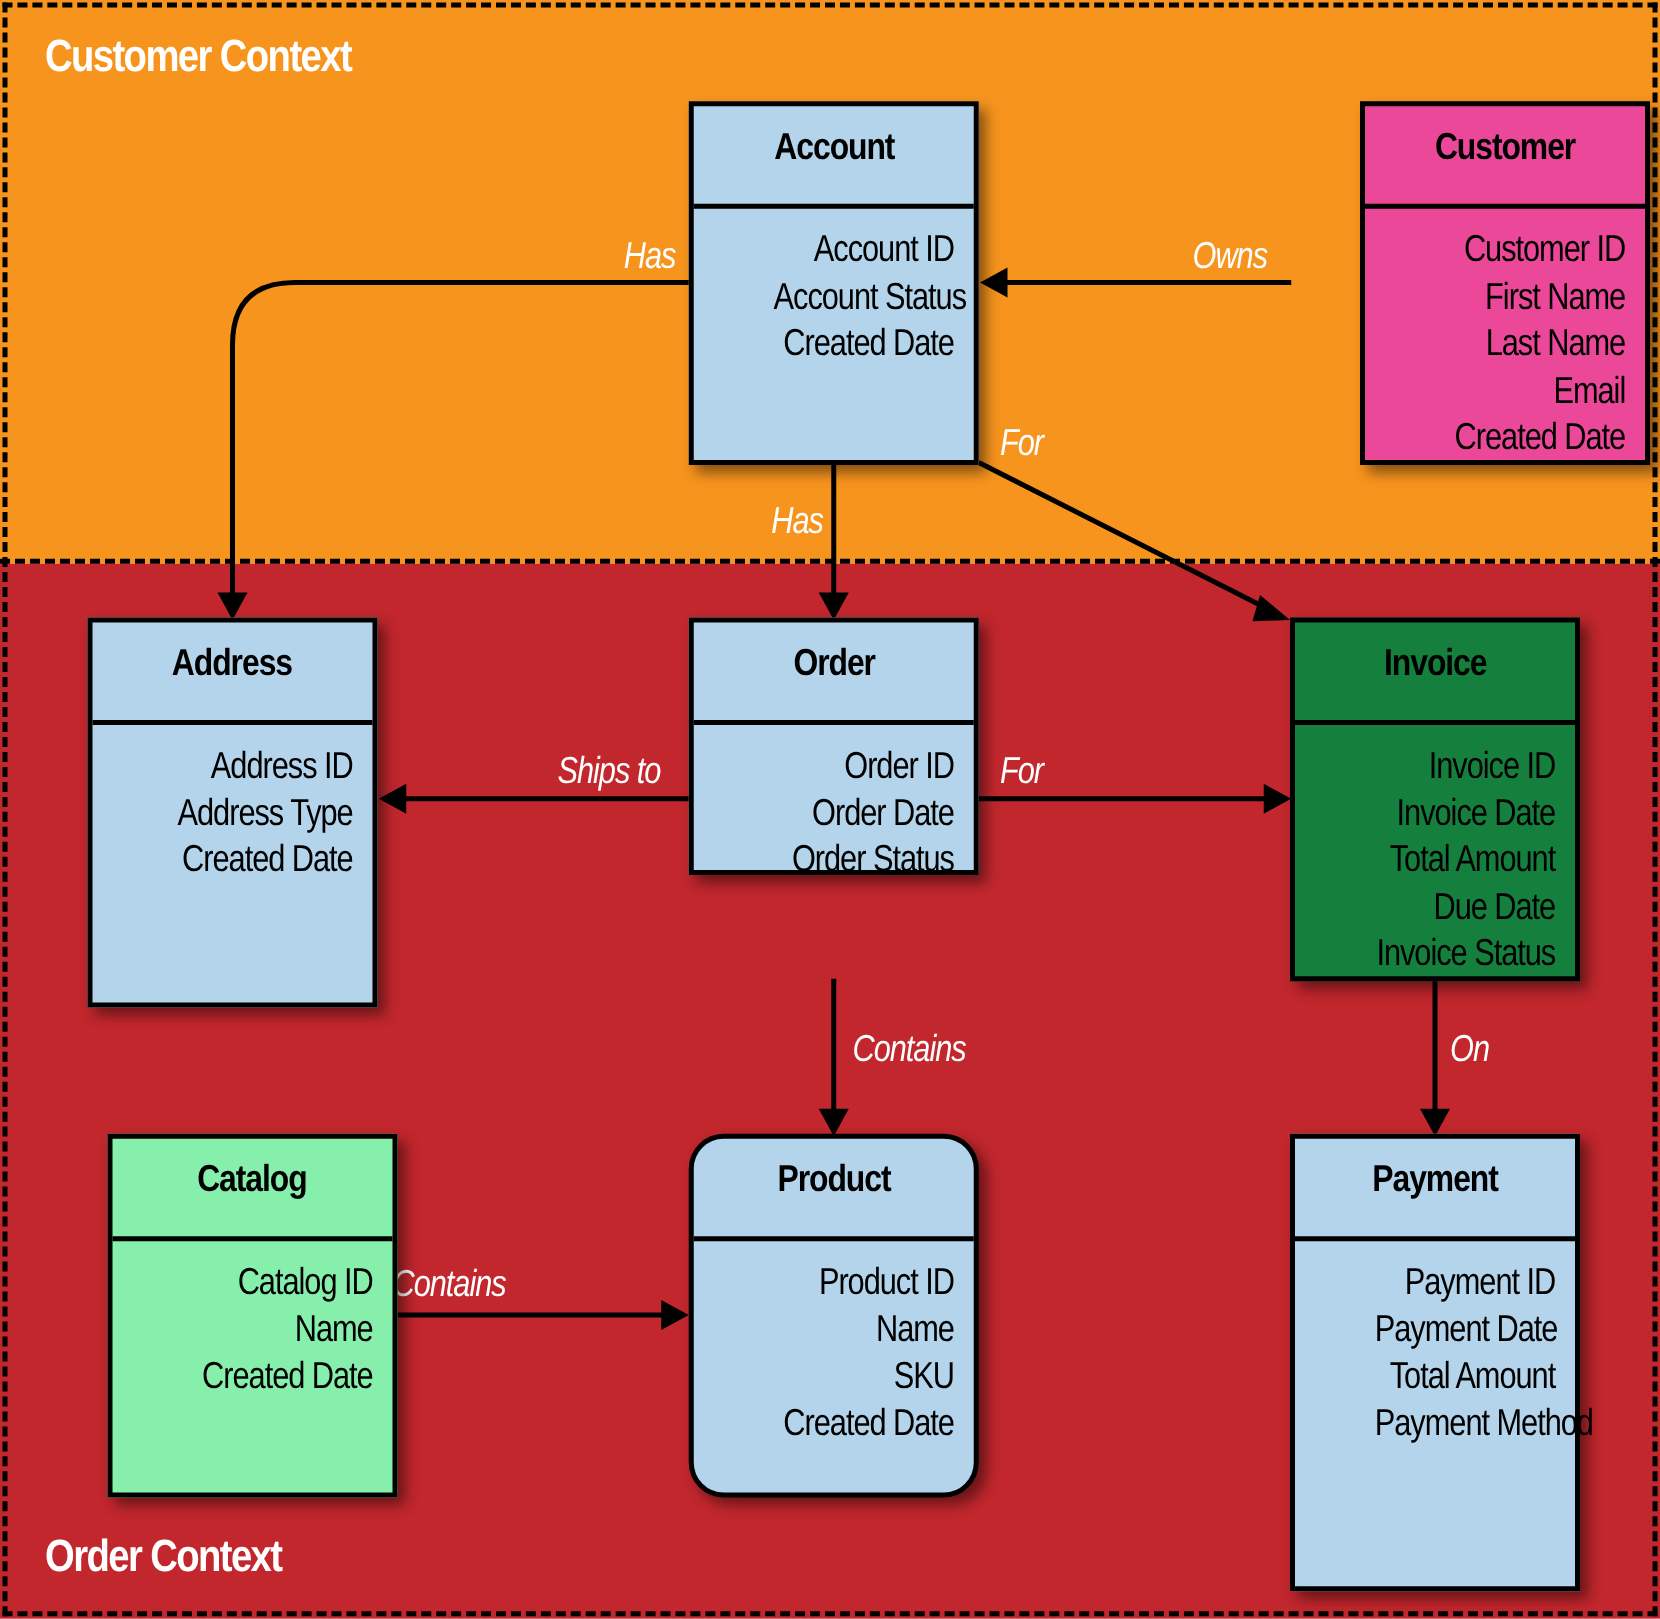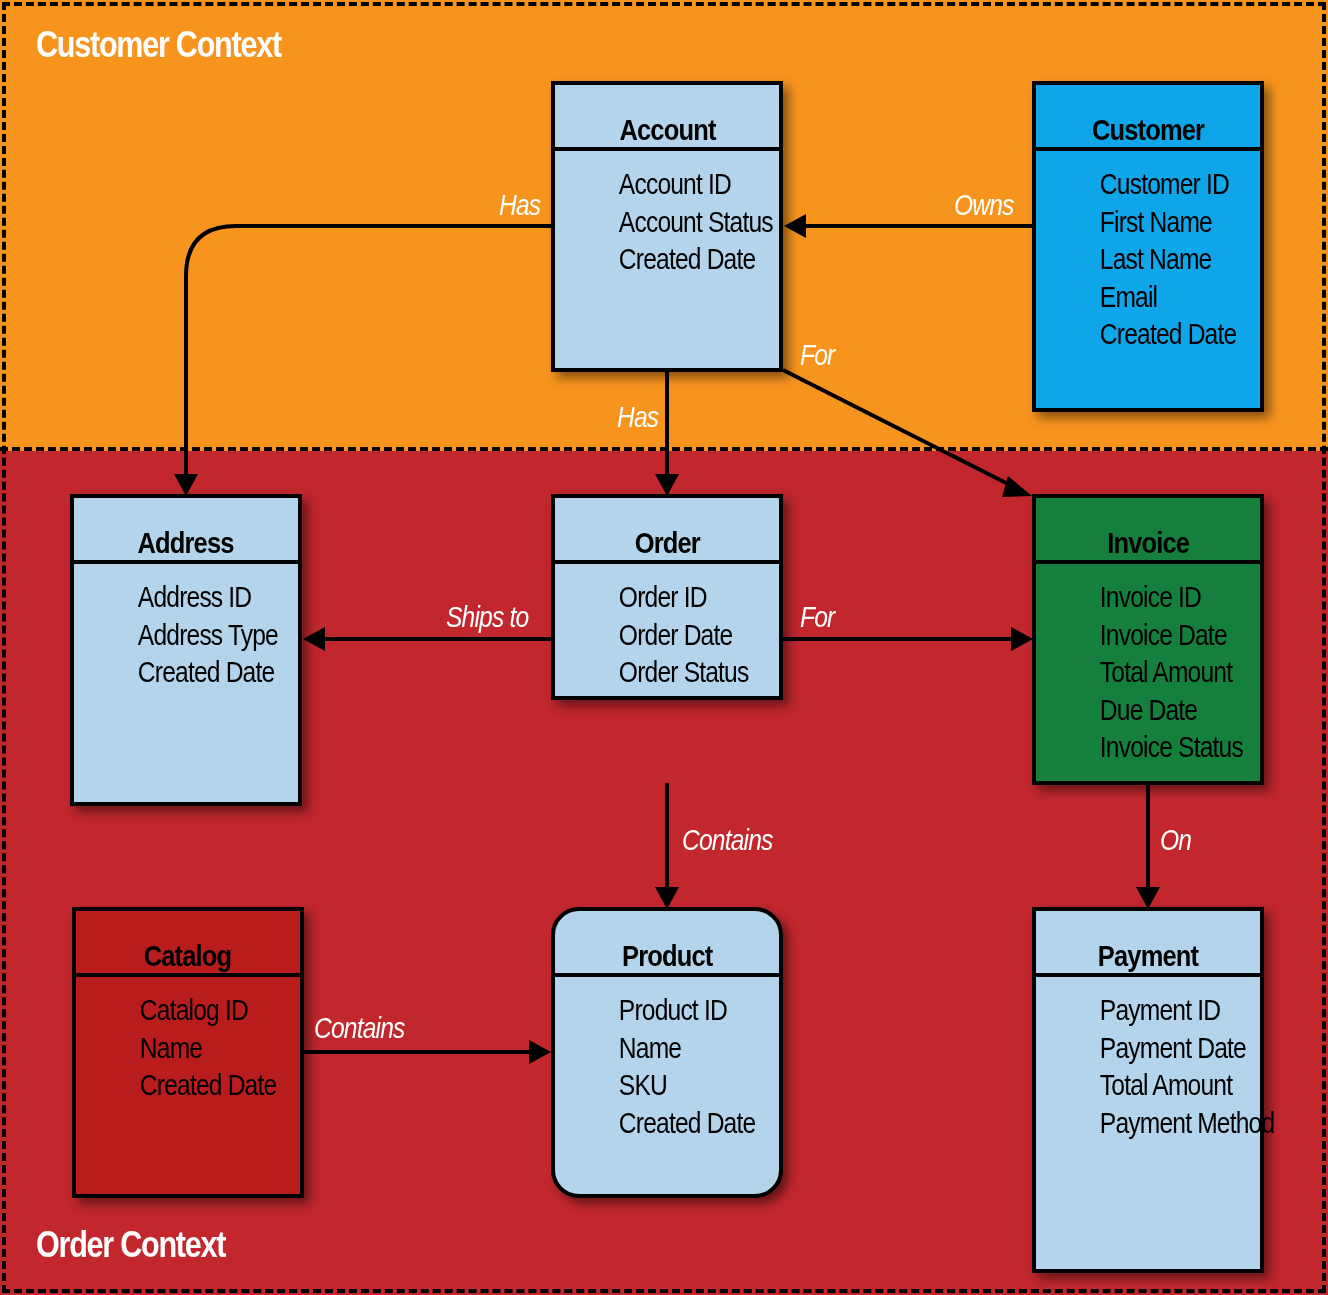--- a/index.html
+++ b/index.html
@@ -9,23 +9,23 @@
   #region-order { left: 0; top: 451px; width: 1328px; height: 844px; background: #c1272d; }
   .region-border { position: absolute; left: 2px; top: 2px; width: 1324px; height: 1291px; box-sizing: border-box; border: 4px dashed #000; pointer-events: none; }
   .divider { position: absolute; left: 0; top: 447px; width: 1328px; height: 0; border-top: 4px dashed #000; }
   .region-title { position: absolute; color: #fff; font-family: "Liberation Sans", sans-serif; font-weight: bold; font-size: 36px; letter-spacing: -1.5px; transform: scaleX(0.85); transform-origin: left center; white-space: nowrap; }
   #title-customer { left: 36px; top: 24px; }
   #title-order { left: 36px; top: 1224px; }
 
   svg.connectors { position: absolute; left: 0; top: 0; width: 1328px; height: 1295px; }
 
   .entity { position: absolute; width: 232px; background: #b3d4ea; border: 4px solid #000; box-sizing: border-box; box-shadow: 6px 6px 10px rgba(0,0,0,0.45); }
-  .entity-header { height: 66px; border-bottom: 4px solid #000; box-sizing: border-box; display: flex; align-items: flex-end; justify-content: center; }
+  .entity-header { height: 66px; border-bottom: 4px solid #000; box-sizing: border-box; display: flex; align-items: flex-start; justify-content: center; margin-top: 16px; }
   .entity-name { font-family: "Liberation Sans", sans-serif; font-weight: bold; font-size: 30px; letter-spacing: -1px; transform: scaleX(0.85); white-space: nowrap; color: #000; }
-  .entity-body { padding-top: 14px; text-align: left; margin-left: 48px; }
+  .entity-body { padding-top: 14px; text-align: right; margin-left: 48px; }
   .attr { display: block; font-family: "Liberation Sans", sans-serif; font-size: 30px; line-height: 37.5px; letter-spacing: -1px; transform: scaleX(0.82); white-space: nowrap; color: #000; }
 
   .rel-label { position: absolute; color: #fff; font-family: "Liberation Sans", sans-serif; font-style: italic; font-size: 30px; letter-spacing: -1px; transform: scaleX(0.82); transform-origin: left center; white-space: nowrap; }
 </style>
 </head>
 <body>
 
 <div class="region" id="region-customer" style="background: rgb(247, 148, 30);"></div>
 <div class="region" id="region-order" style="background: rgb(193, 39, 45);"></div>
 <div class="divider"></div>
@@ -82,21 +82,21 @@
   <div class="entity-header">
       <span class="entity-name">Account</span>
     </div>
   <div class="entity-body">
     <span class="attr">Account ID</span>
     <span class="attr">Account Status</span>
     <span class="attr">Created Date</span>
   </div>
 </div>
 
-<div class="entity" style="left: 1032px; top: 81px; height: 331px; background: #0ea5e9;">
+<div class="entity" style="left: 1088px; top: 81px; height: 291px; background: #ec4899;">
   <div class="entity-header">
       <span class="entity-name">Customer</span>
     </div>
   <div class="entity-body">
     <span class="attr">Customer ID</span>
     <span class="attr">First Name</span>
     <span class="attr">Last Name</span>
     <span class="attr">Email</span>
     <span class="attr">Created Date</span>
   </div>
@@ -130,21 +130,21 @@
     </div>
   <div class="entity-body">
     <span class="attr">Invoice ID</span>
     <span class="attr">Invoice Date</span>
     <span class="attr">Total Amount</span>
     <span class="attr">Due Date</span>
     <span class="attr">Invoice Status</span>
   </div>
 </div>
 
-<div class="entity" style="left: 72px; top: 907px; height: 291px; background: #b91c1c;">
+<div class="entity" style="left: 86px; top: 907px; height: 291px; background: #86efac;">
   <div class="entity-header">
       <span class="entity-name">Catalog</span>
     </div>
   <div class="entity-body">
     <span class="attr">Catalog ID</span>
     <span class="attr">Name</span>
     <span class="attr">Created Date</span>
   </div>
 </div>
 

